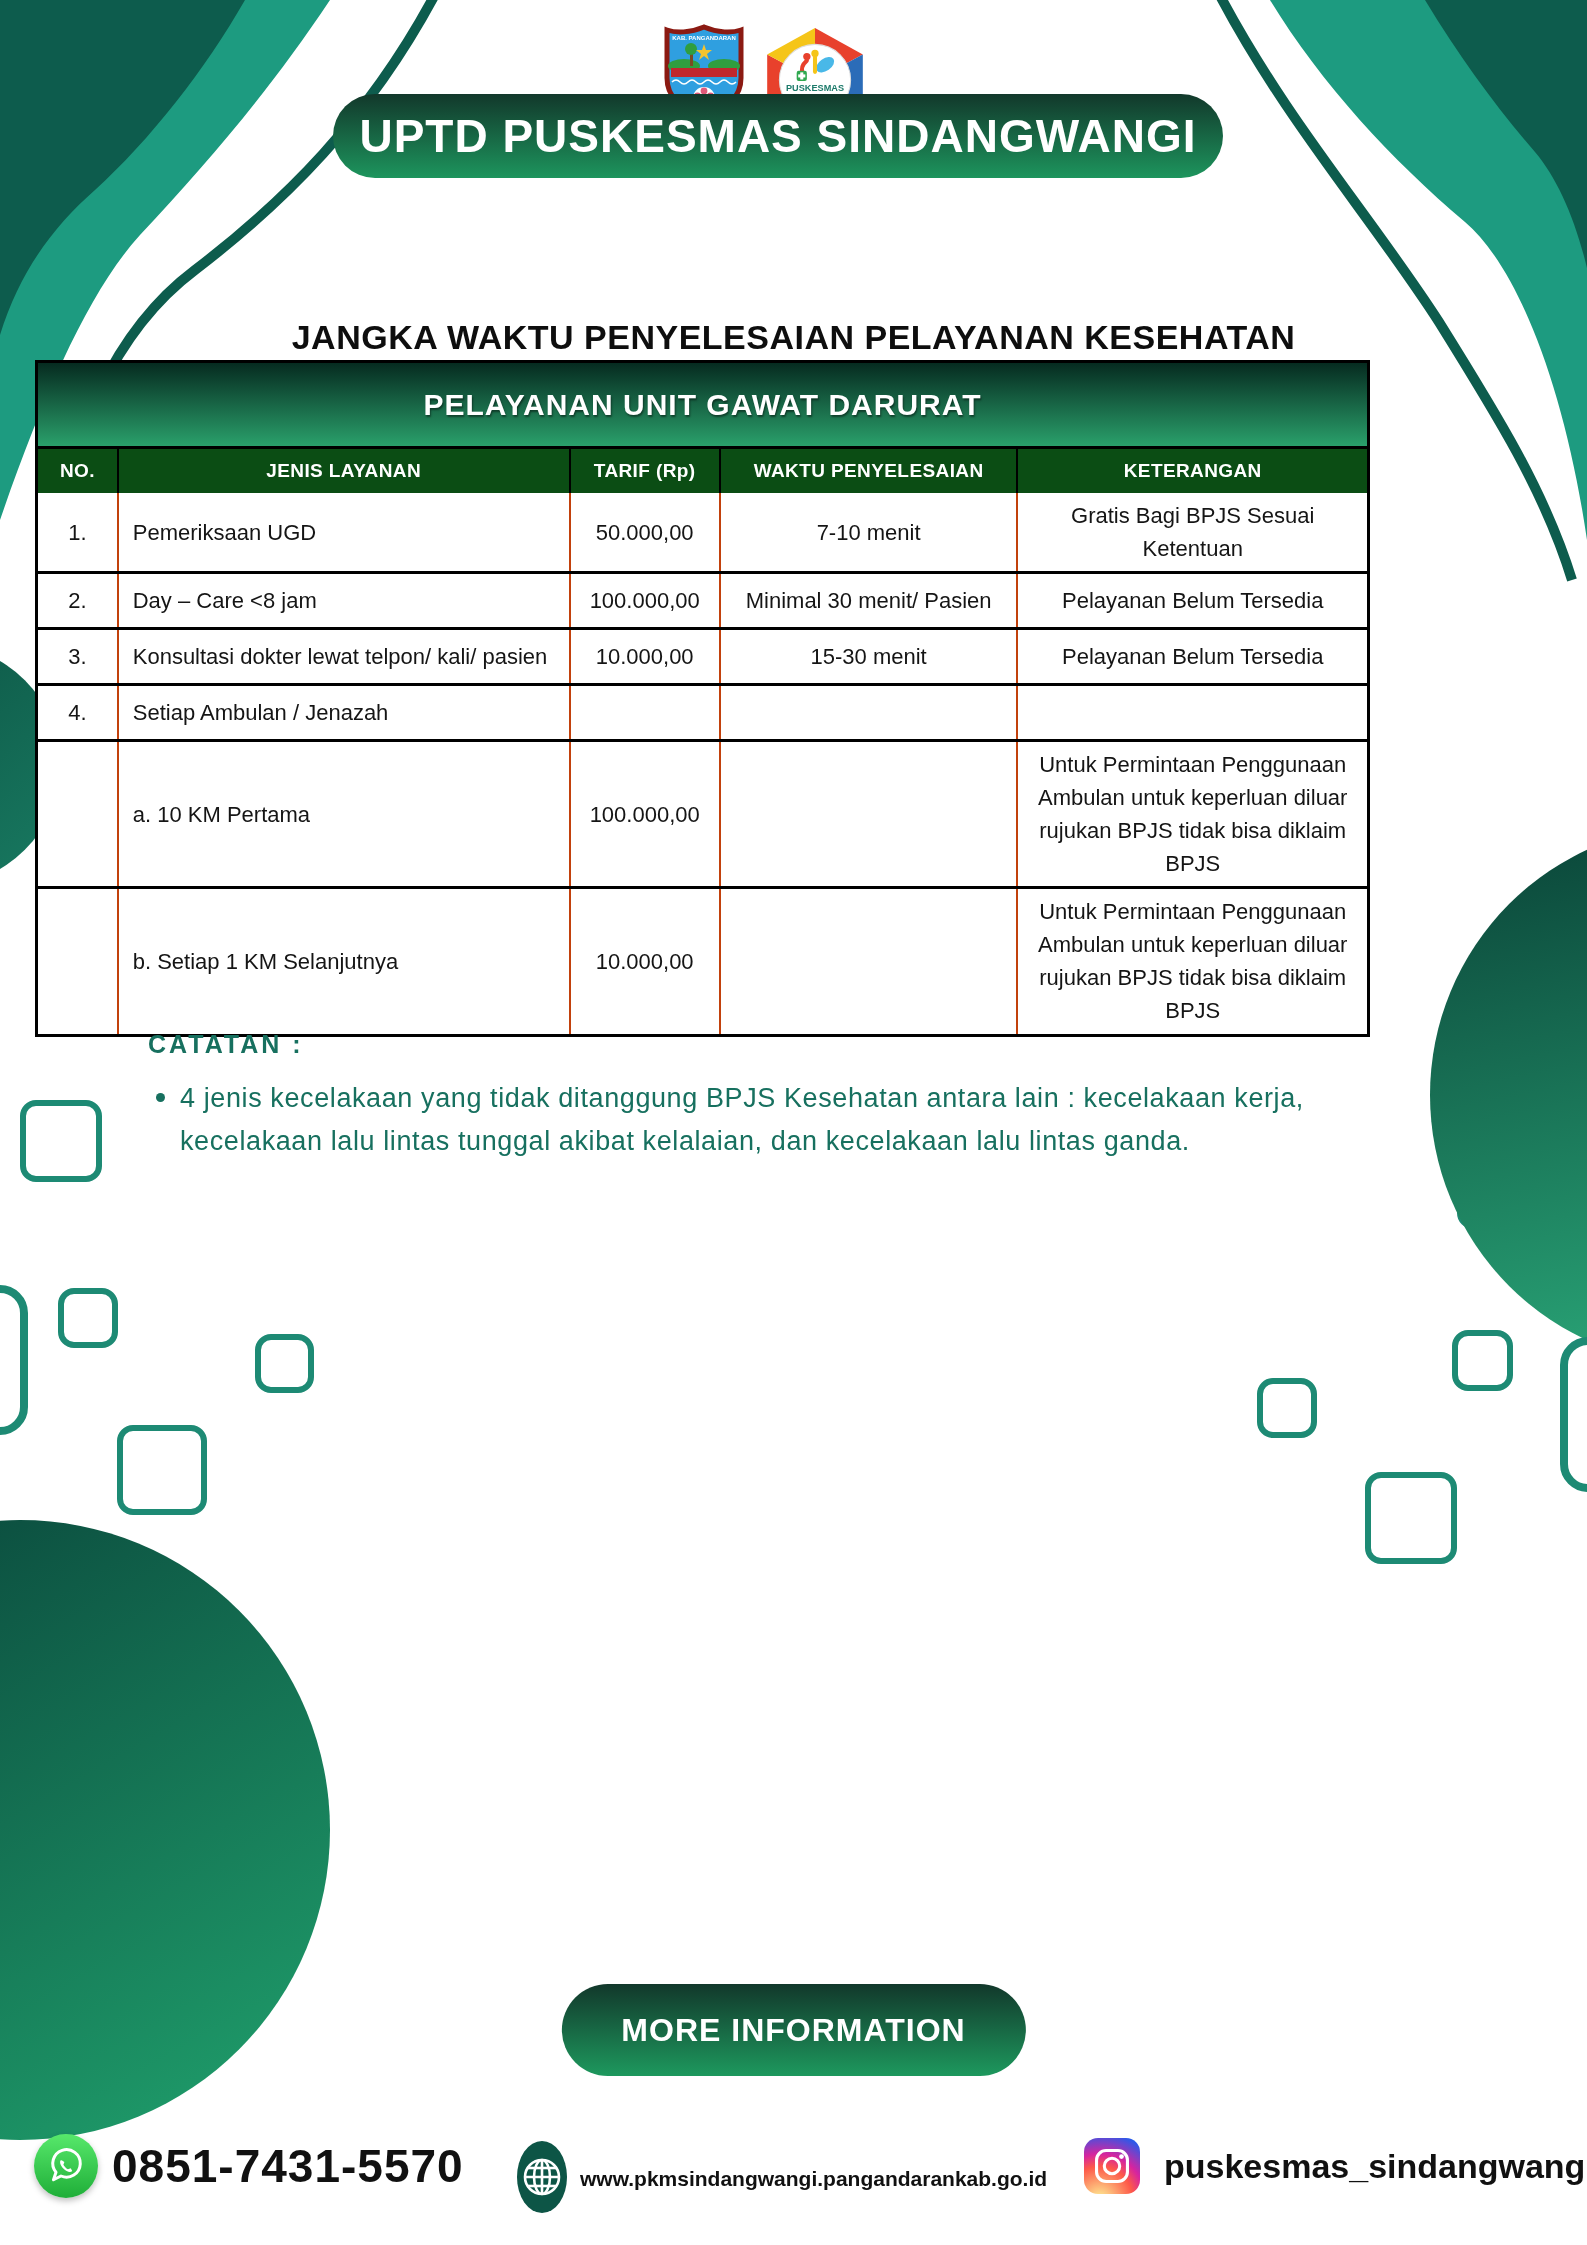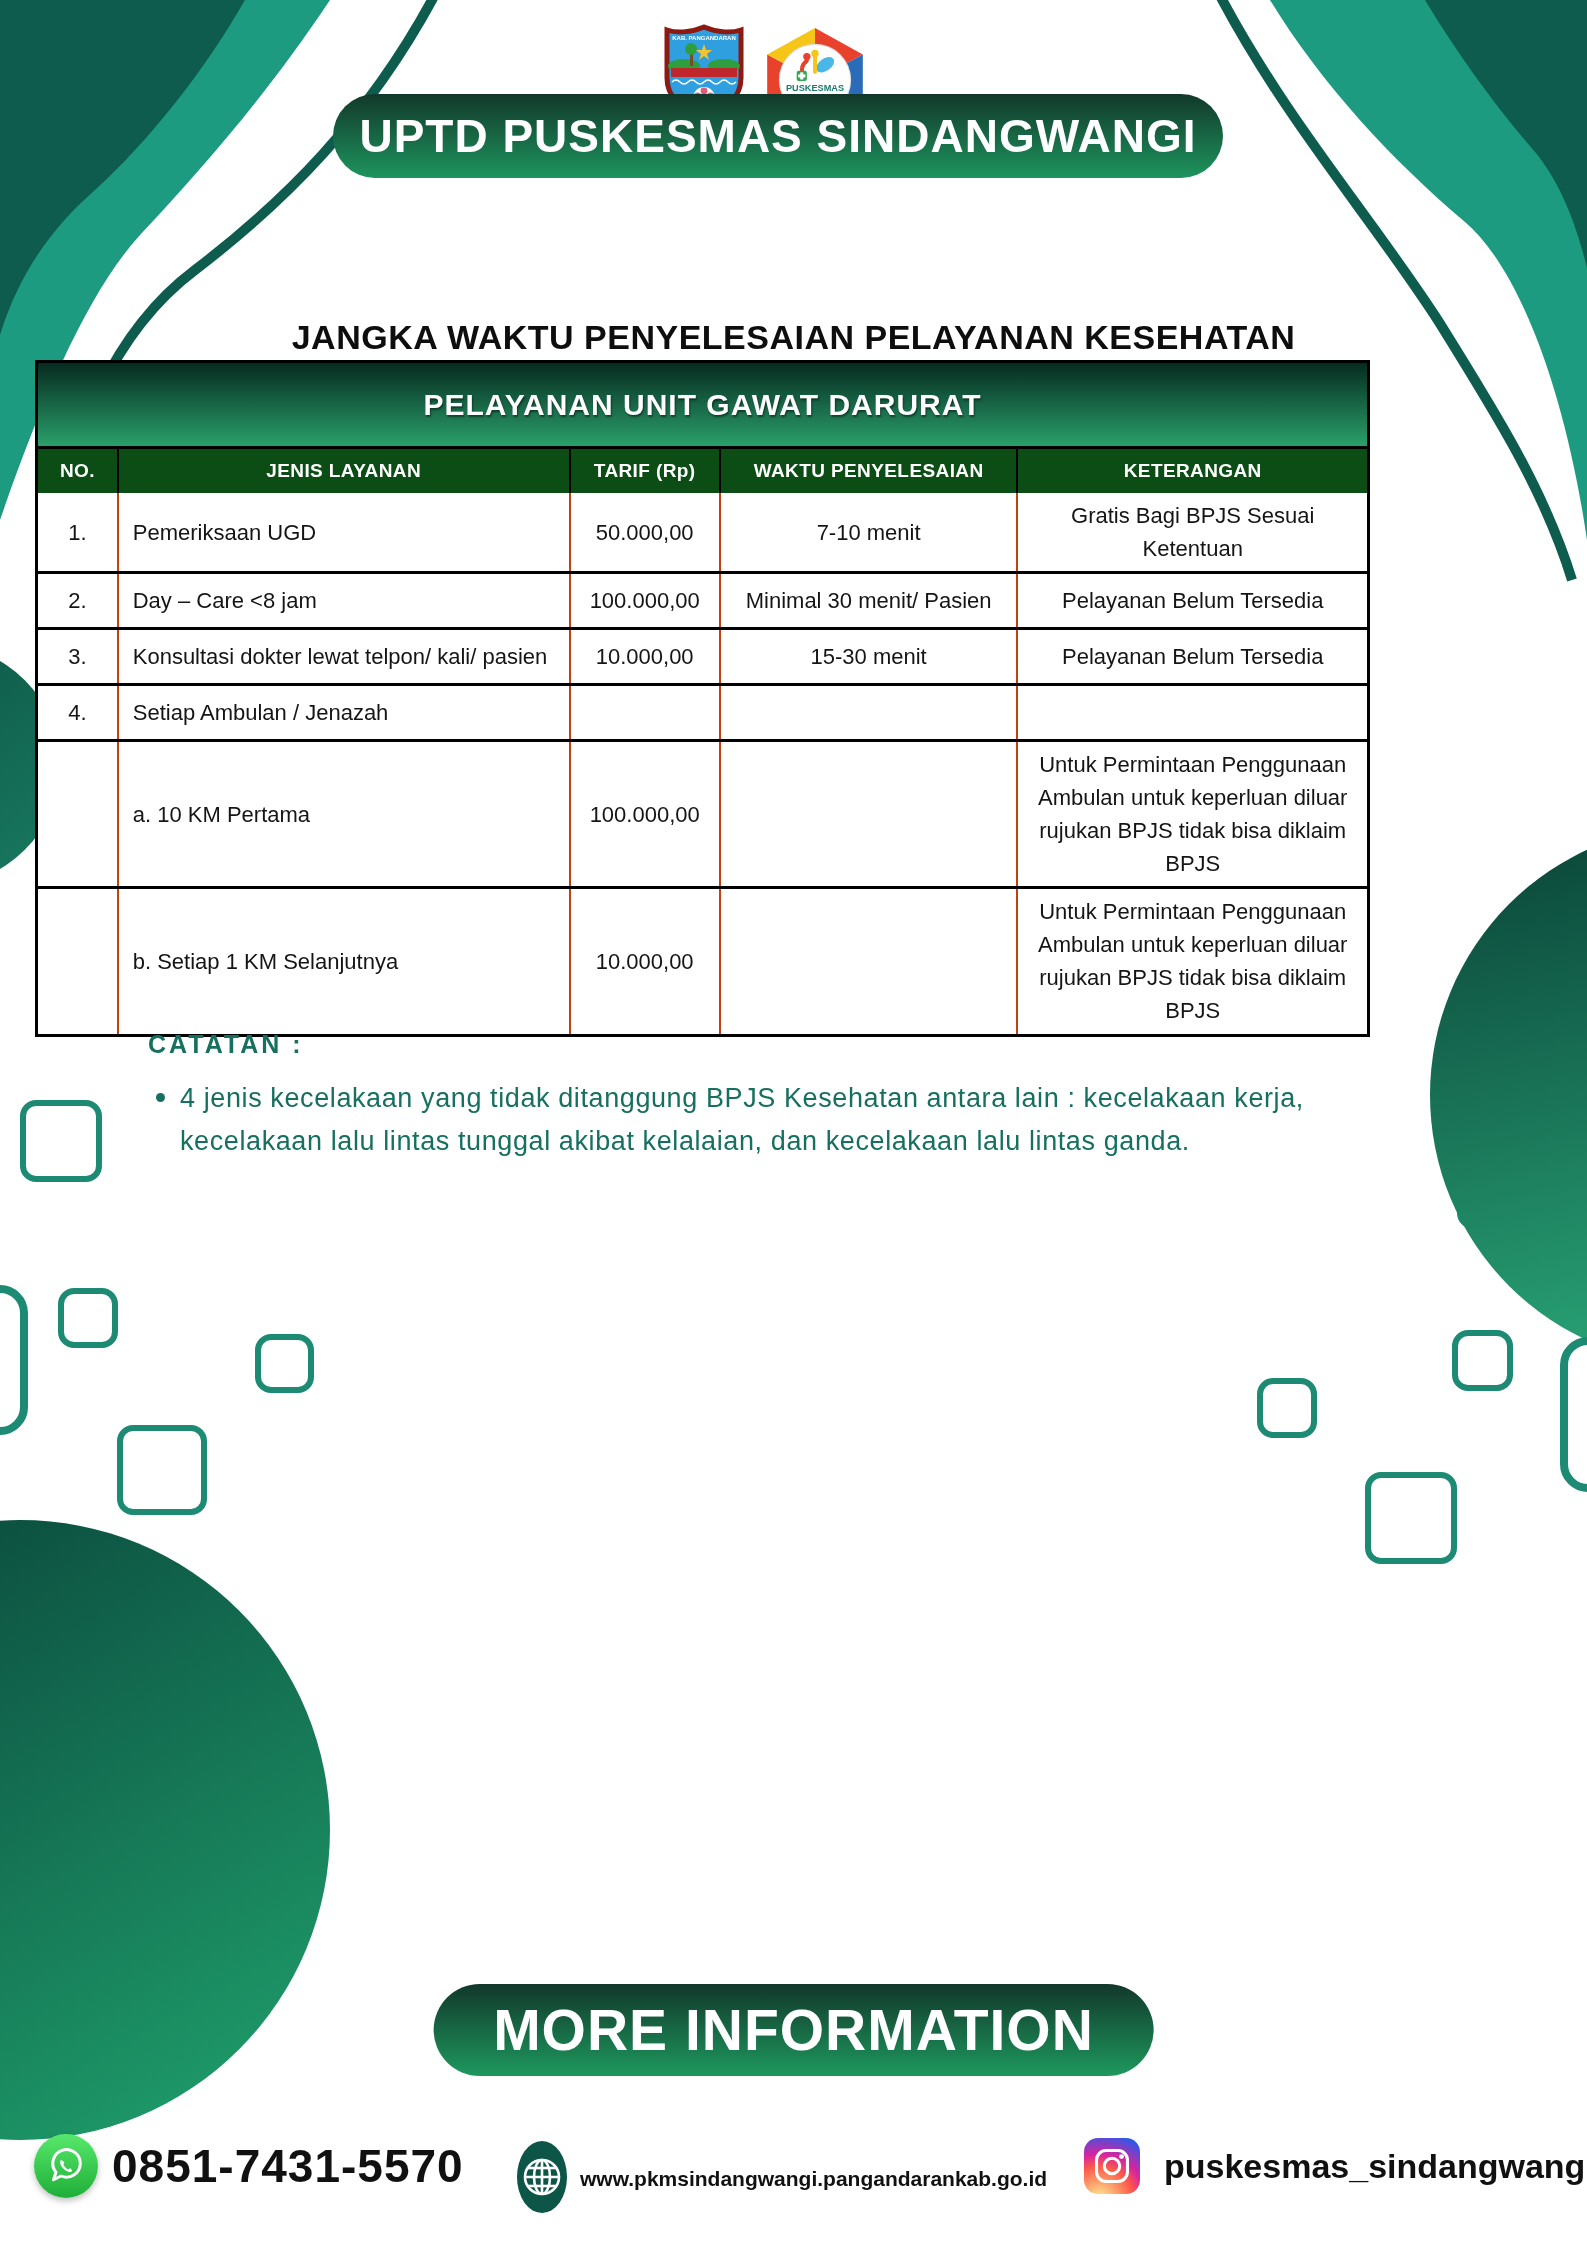--- a/index.html
+++ b/index.html
@@ -82,21 +82,21 @@
   .notes li .dot {
     position:absolute; left:8px; top:16px; width:9px; height:9px;
     border-radius:50%; background:#17705f;
   }
 
   
   .more-info {
     left:50%; transform:translateX(-50%); top:1984px; z-index:4;
     height:92px; padding:0 60px; border-radius:46px; border:none;
     background:linear-gradient(180deg,#12382b 0%,#1fa765 115%);
-    color:#fff; font-size:57px; font-weight:bold; letter-spacing:1px;
+    color:#fff; font-size:32px; font-weight:bold; letter-spacing:1px;
     font-family:"Liberation Sans", sans-serif;
     display:flex; align-items:center; justify-content:center; cursor:pointer;
   }
 
   
   .footer-item { position:absolute; z-index:4; display:flex; align-items:center; }
   .f-phone { left:34px;  top:2134px; gap:14px; }
   .f-web   { left:516px; top:2140px; gap:12px; }
   .f-ig    { left:1084px; top:2138px; gap:24px; }
   .f-phone .txt { font-size:46px; font-weight:bold; letter-spacing:1px; }

